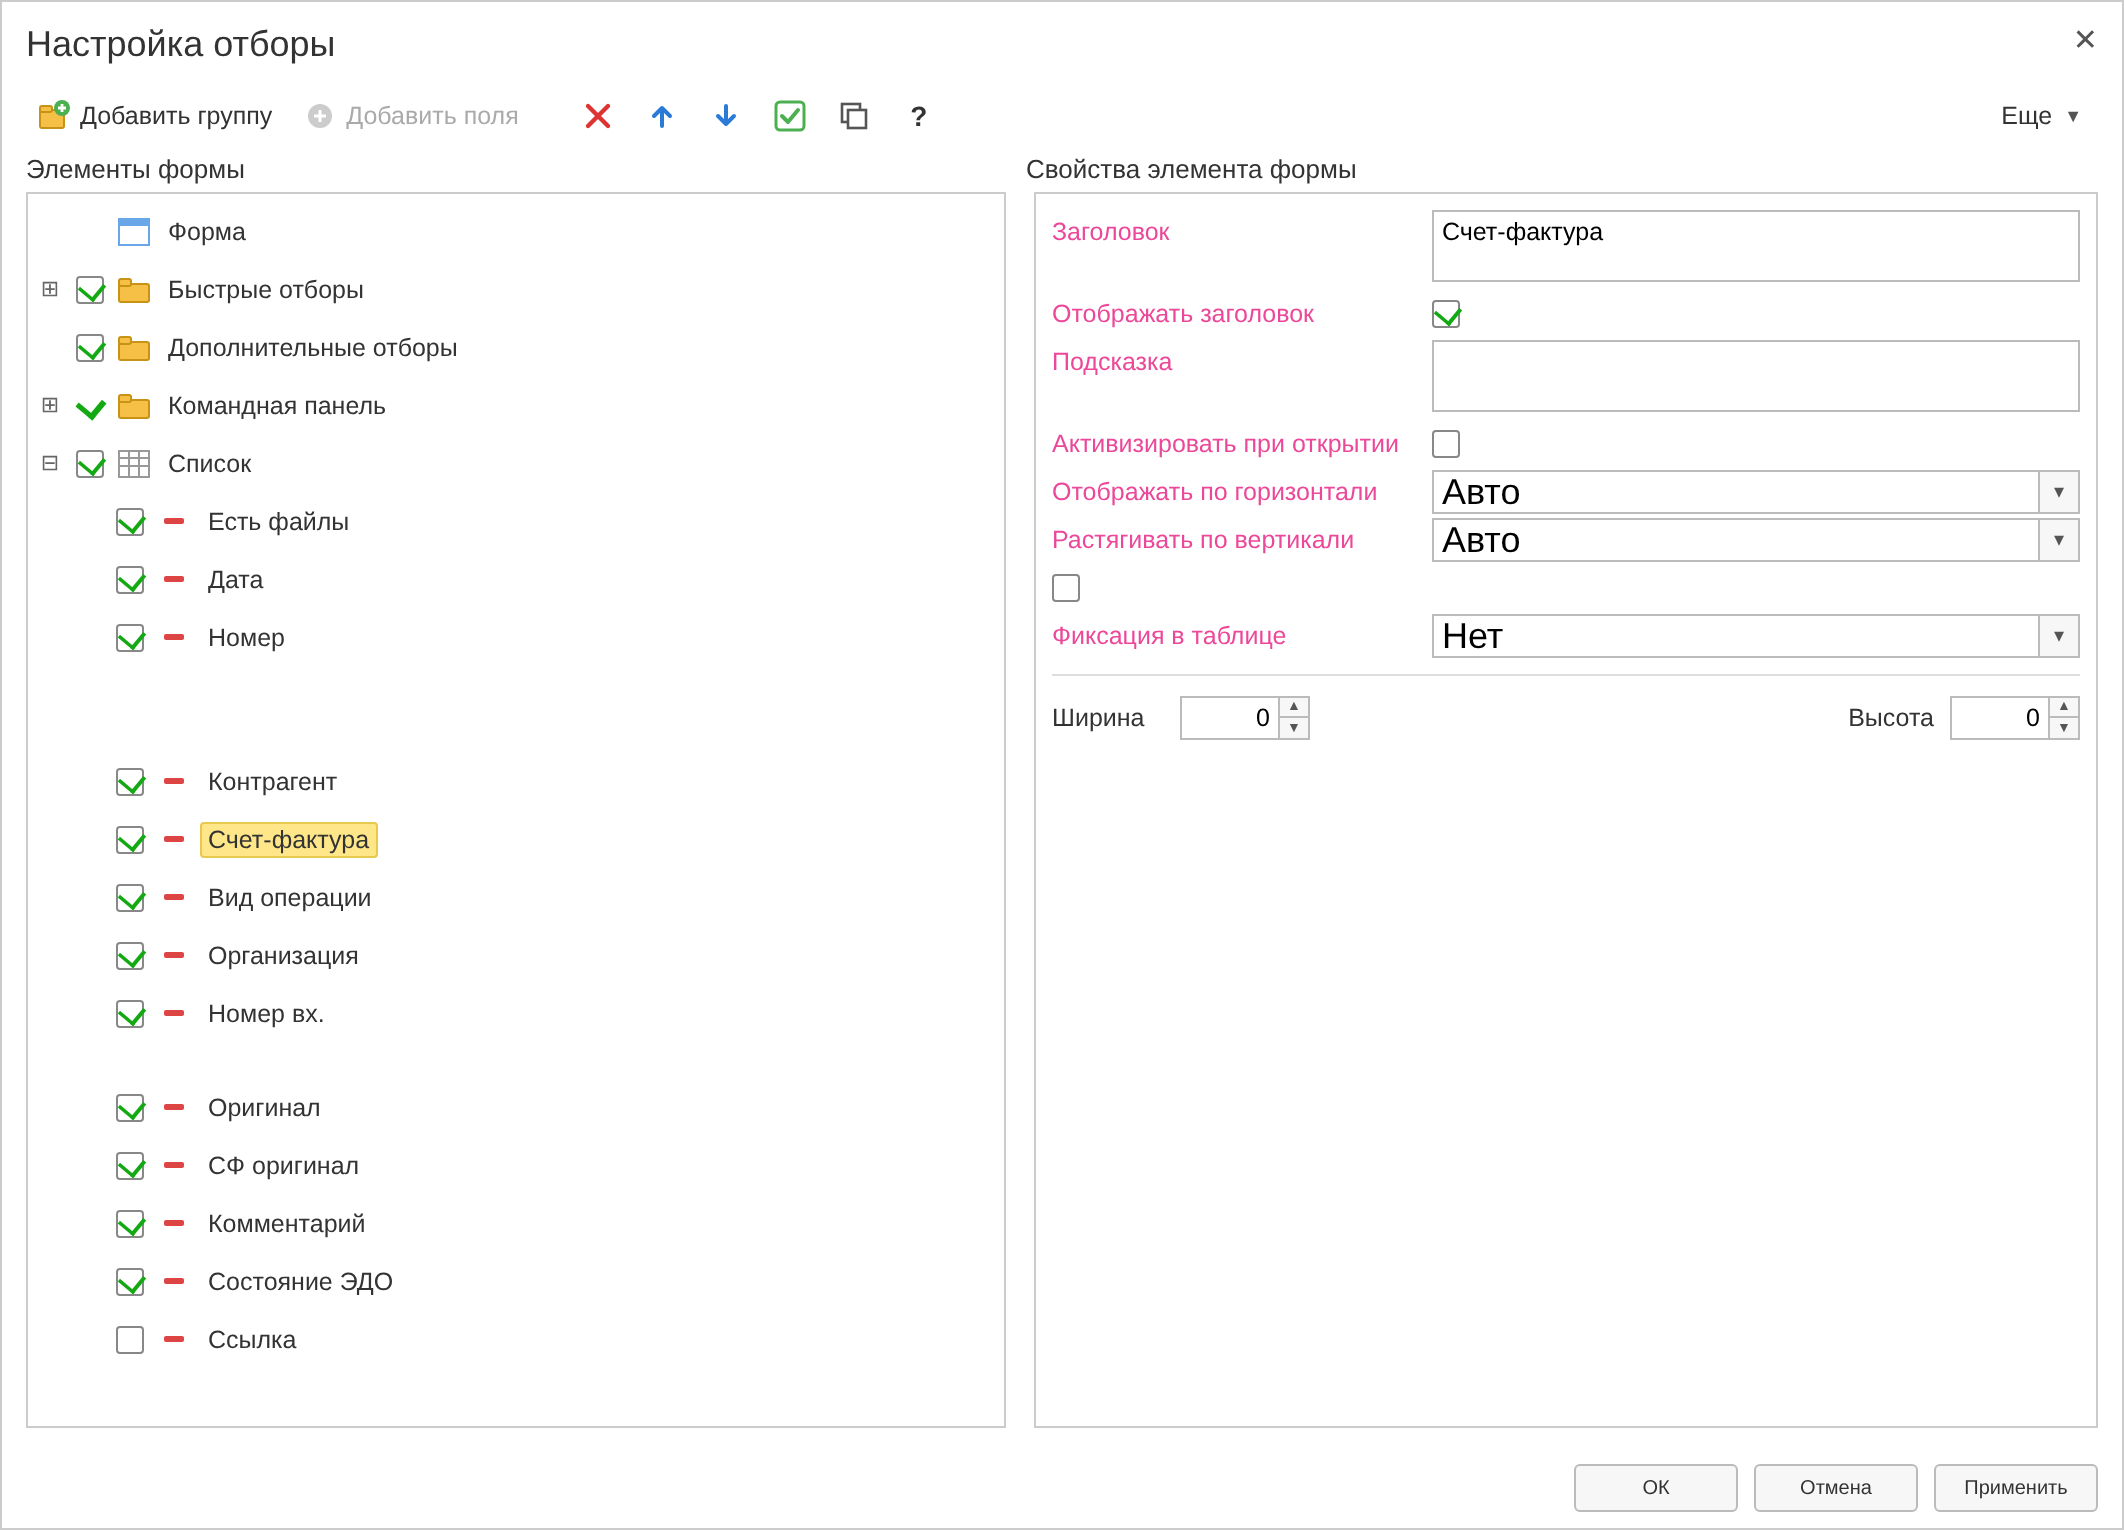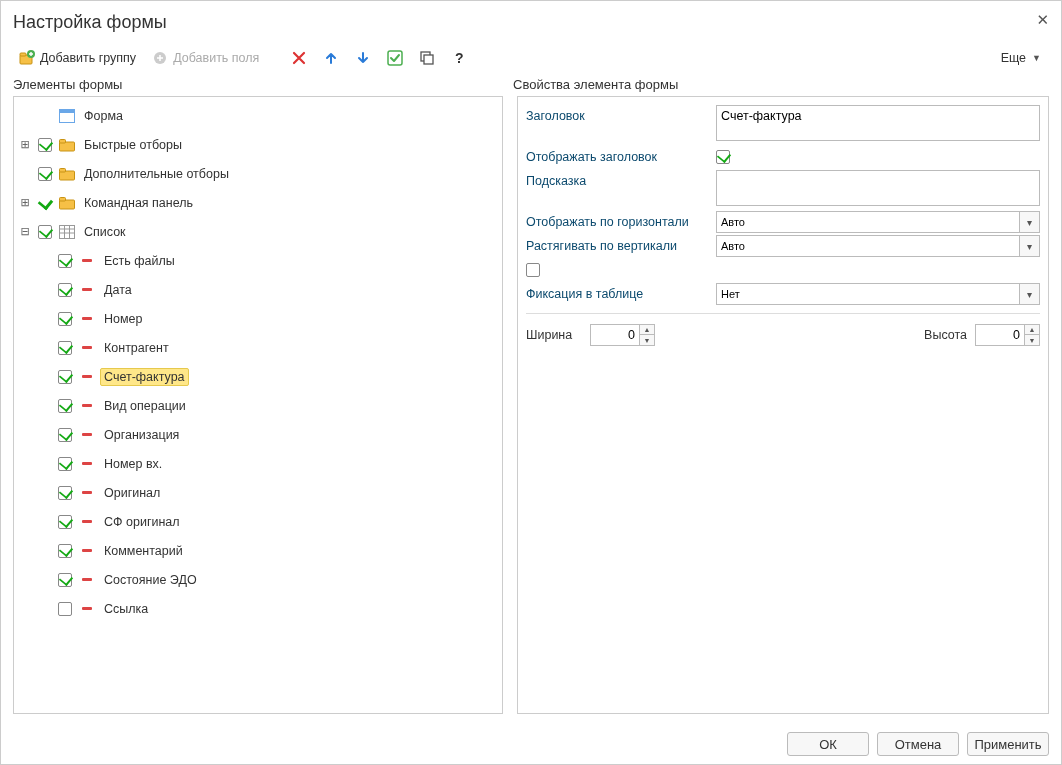--- a/index.html
+++ b/index.html
@@ -105,24 +105,24 @@
   .rowicon { width:18px; display:flex; align-items:center; justify-content:center; }
   .node-label { padding: 2px 4px; border-radius:2px; }
   .node-label.selected { background:#ffe789; border:1px solid #e6c94d; padding:1px 3px; }
   .minus-icon {
     width:10px; height:3px; background:#d44; border-radius:1px; display:inline-block;
   }
 
   
   .prop-grid { display:flex; flex-direction:column; gap:2px; }
   .prop-row { display:flex; align-items:flex-start; min-height:22px; }
-  .prop-row label { width:190px; padding-top:4px; color:#0c4a6e; }
+  .prop-row label { width:190px; padding-top:4px; color:#ec4899; }
   .prop-row .control { flex:1; }
   .txtin {
-    width:100%; border:1px solid #bbb; height:22px; padding:2px 4px; font-family:inherit; font-size:11px;
+    width:100%; border:1px solid #bbb; height:22px; padding:2px 4px; font-family:inherit; font-size:18px;
   }
   .txtarea {
     width:100%; border:1px solid #bbb; padding:3px 4px; font-family:inherit; font-size:12.5px; resize:none;
   }
   .selwrap { display:flex; }
   .selwrap .txtin { flex:1; }
   .selbtn {
     width:20px; border:1px solid #bbb; border-left:none; display:flex; align-items:center; justify-content:center; font-size:10px; color:#555; background:#f7f7f7; cursor:pointer;
   }
   .hr-sep { height:1px; background:#ddd; margin:8px 0; }
@@ -138,32 +138,32 @@
 
   .footer {
     height: 40px;
     display:flex;
     align-items:center;
     justify-content:flex-end;
     gap:8px;
     padding: 0 12px;
   }
   .btn {
-    min-width:82px; height:24px; border:1px solid #bbb; background:#f7f7f7; border-radius:3px; cursor:pointer; font-family:inherit; font-size:13px; color:#333;
+    min-width:82px; height:24px; border:1px solid #bbb; background:#f7f7f7; border-radius:3px; cursor:pointer; font-family:inherit; font-size:10px; color:#333;
   }
   .more-btn { display:inline-flex; align-items:center; gap:6px; height:24px; padding:0 8px; cursor:pointer;}
   .caret-down { font-size:9px; color:#555; }
 </style>
 </head>
 <body>
 
 <div class="window">
 
   <div class="titlebar">
-    <span>Настройка формы</span>
+    <span>Настройка отборы</span>
     <span class="close">✕</span>
   </div>
 
   <div class="toolbar">
     <span class="tb-btn">
       <span class="icon">
         <svg width="16" height="16">
             <rect x="1" y="5" width="12" height="9" rx="1" fill="#f6c046" stroke="#c89314"></rect>
             <rect x="1" y="3" width="6" height="3" rx="1" fill="#f6c046" stroke="#c89314"></rect>
             <circle cx="12" cy="4" r="4" fill="#4caf50"></circle>
@@ -332,21 +332,21 @@
           </div>
           <div class="tree-row" style="padding-left: 42px;">
             <span class="ckwrap">
               <span class="chk checked"></span>
             </span>
             <span class="rowicon">
               <span class="minus-icon"></span>
             </span>
             <span class="node-label">Номер</span>
           </div>
-          <div class="tree-row" style="padding-left: 42px;">
+          <div class="tree-row" style="padding-left: 42px; margin-top: 43px;">
             <span class="ckwrap">
               <span class="chk checked"></span>
             </span>
             <span class="rowicon">
               <span class="minus-icon"></span>
             </span>
             <span class="node-label">Контрагент</span>
           </div>
           <div class="tree-row" style="padding-left: 42px;">
             <span class="ckwrap">
@@ -377,21 +377,21 @@
           </div>
           <div class="tree-row" style="padding-left: 42px;">
             <span class="ckwrap">
               <span class="chk checked"></span>
             </span>
             <span class="rowicon">
               <span class="minus-icon"></span>
             </span>
             <span class="node-label">Номер вх.</span>
           </div>
-          <div class="tree-row" style="padding-left: 42px;">
+          <div class="tree-row" style="padding-left: 42px; margin-top: 18px;">
             <span class="ckwrap">
               <span class="chk checked"></span>
             </span>
             <span class="rowicon">
               <span class="minus-icon"></span>
             </span>
             <span class="node-label">Оригинал</span>
           </div>
           <div class="tree-row" style="padding-left: 42px;">
             <span class="ckwrap">
@@ -438,20 +438,24 @@
           <label>Заголовок</label>
           <div class="control"><textarea class="txtarea" rows="2" style="">Счет-фактура</textarea></div>
         </div>
         <div class="prop-row">
           <label>Отображать заголовок</label>
           <div class="control"><span class="chk checked" style="margin-top:4px;"></span></div>
         </div>
         <div class="prop-row">
           <label>Подсказка</label>
           <div class="control"><textarea class="txtarea" rows="2" style=""></textarea></div>
+        </div>
+        <div class="prop-row">
+          <label>Активизировать при открытии</label>
+          <div class="control"><span class="chk" style="margin-top:4px;"></span></div>
         </div>
         <div class="prop-row">
           <label>Отображать по горизонтали</label>
           <div class="control selwrap">
             <input class="txtin" value="Авто" style="">
             <span class="selbtn">▾</span>
           </div>
         </div>
         <div class="prop-row">
           <label>Растягивать по вертикали</label>

